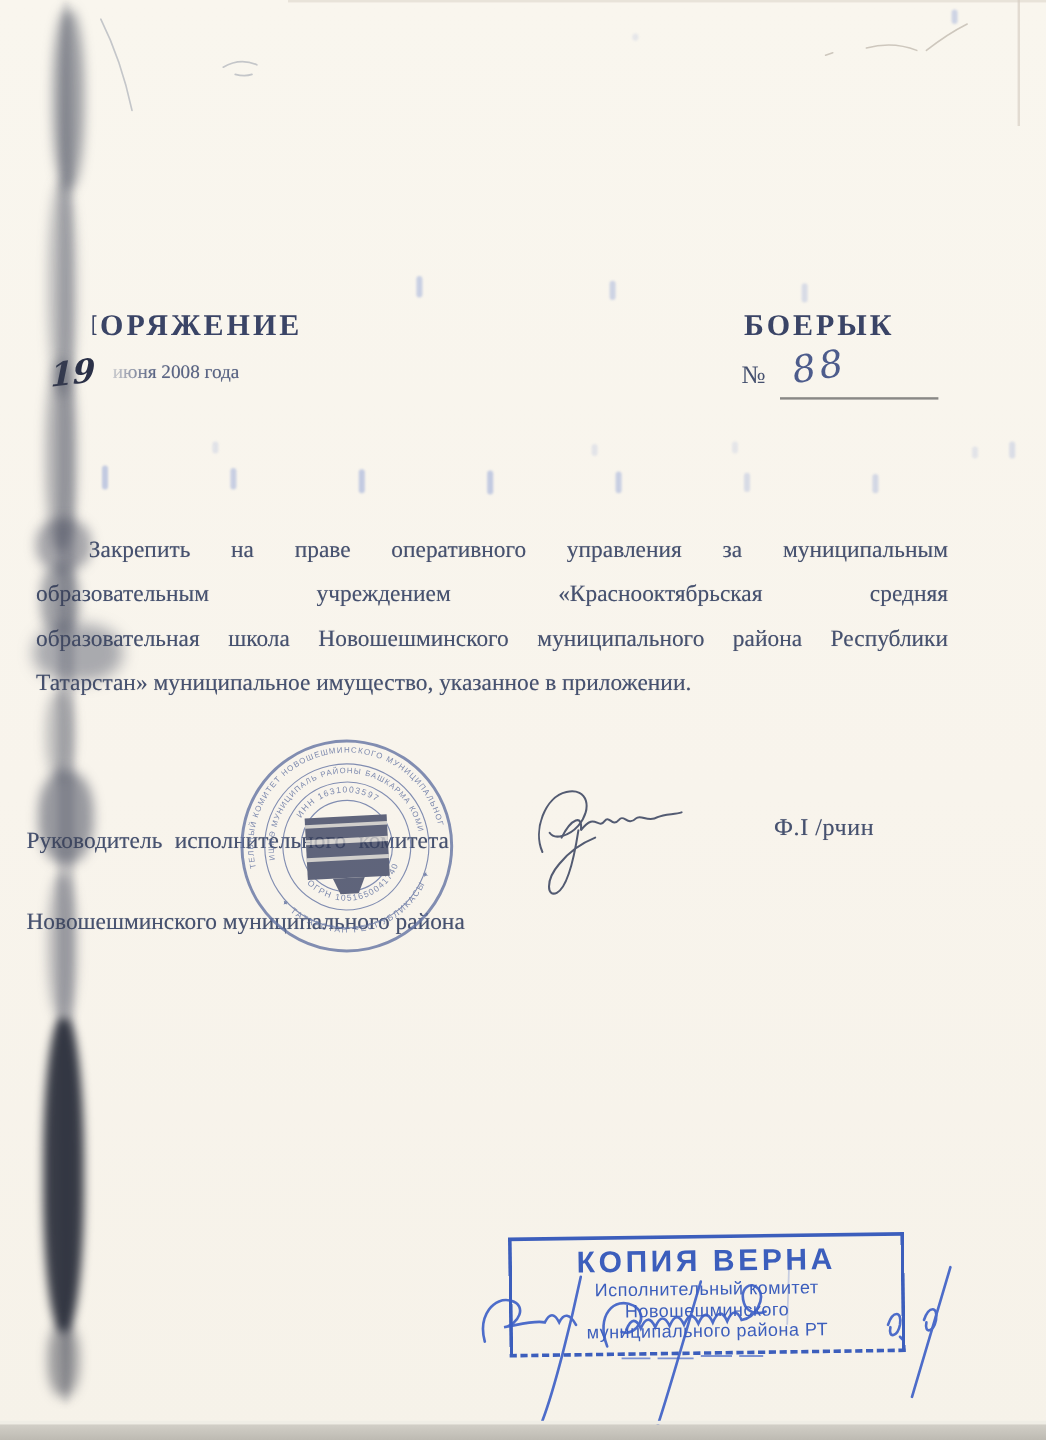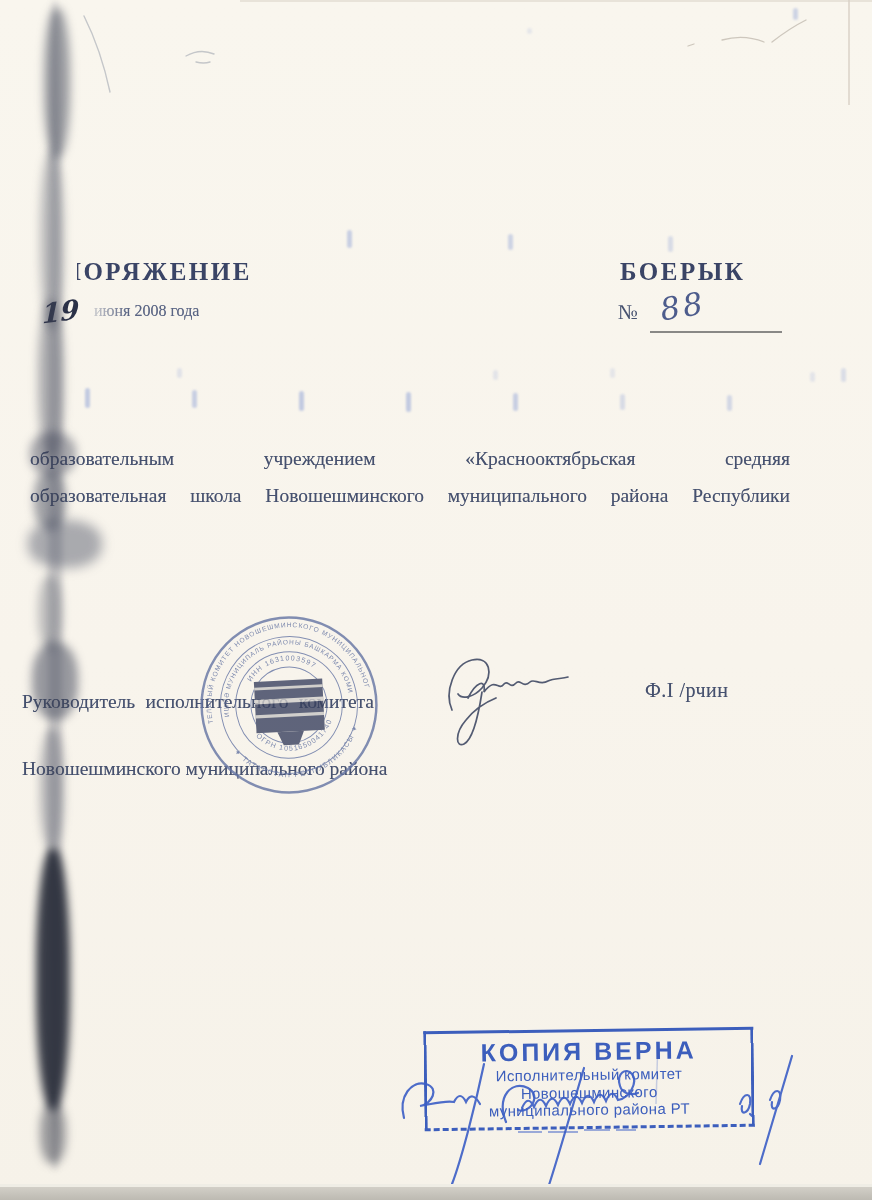--- a/index.html
+++ b/index.html
@@ -64,22 +64,24 @@
   </div>
   <div class="abs title-tat">БОЕРЫК</div>
 
   <div class="abs date-day">19</div>
   <div class="abs date-rest doc-text">июня 2008 года</div>
   <div class="abs num-label">№</div>
   <div class="abs num-value">88</div>
   <div class="abs num-underline"></div>
 
   <div class="abs body-block doc-text">
+    <div class="body-line first">Закрепить на праве оперативного управления за муниципальным</div>
     <div class="body-line">образовательным учреждением «Краснооктябрьская средняя</div>
     <div class="body-line">образовательная школа Новошешминского муниципального района Республики</div>
+    <div class="body-line last">Татарстан» муниципальное имущество, указанное в приложении.</div>
   </div>
 
   <div class="abs sig-block doc-text">
     <div class="sig-line">Руководитель исполнительного комитета</div>
     <div class="sig-line">Новошешминского муниципального района</div>
   </div>
   <div class="abs sig-name doc-text">Ф.І /рчин</div>
 
   <svg class="abs seal" viewBox="0 0 200 200">
     <circle cx="100" cy="100" r="92" fill="none" stroke="#6474a3" stroke-width="2.6"></circle>

